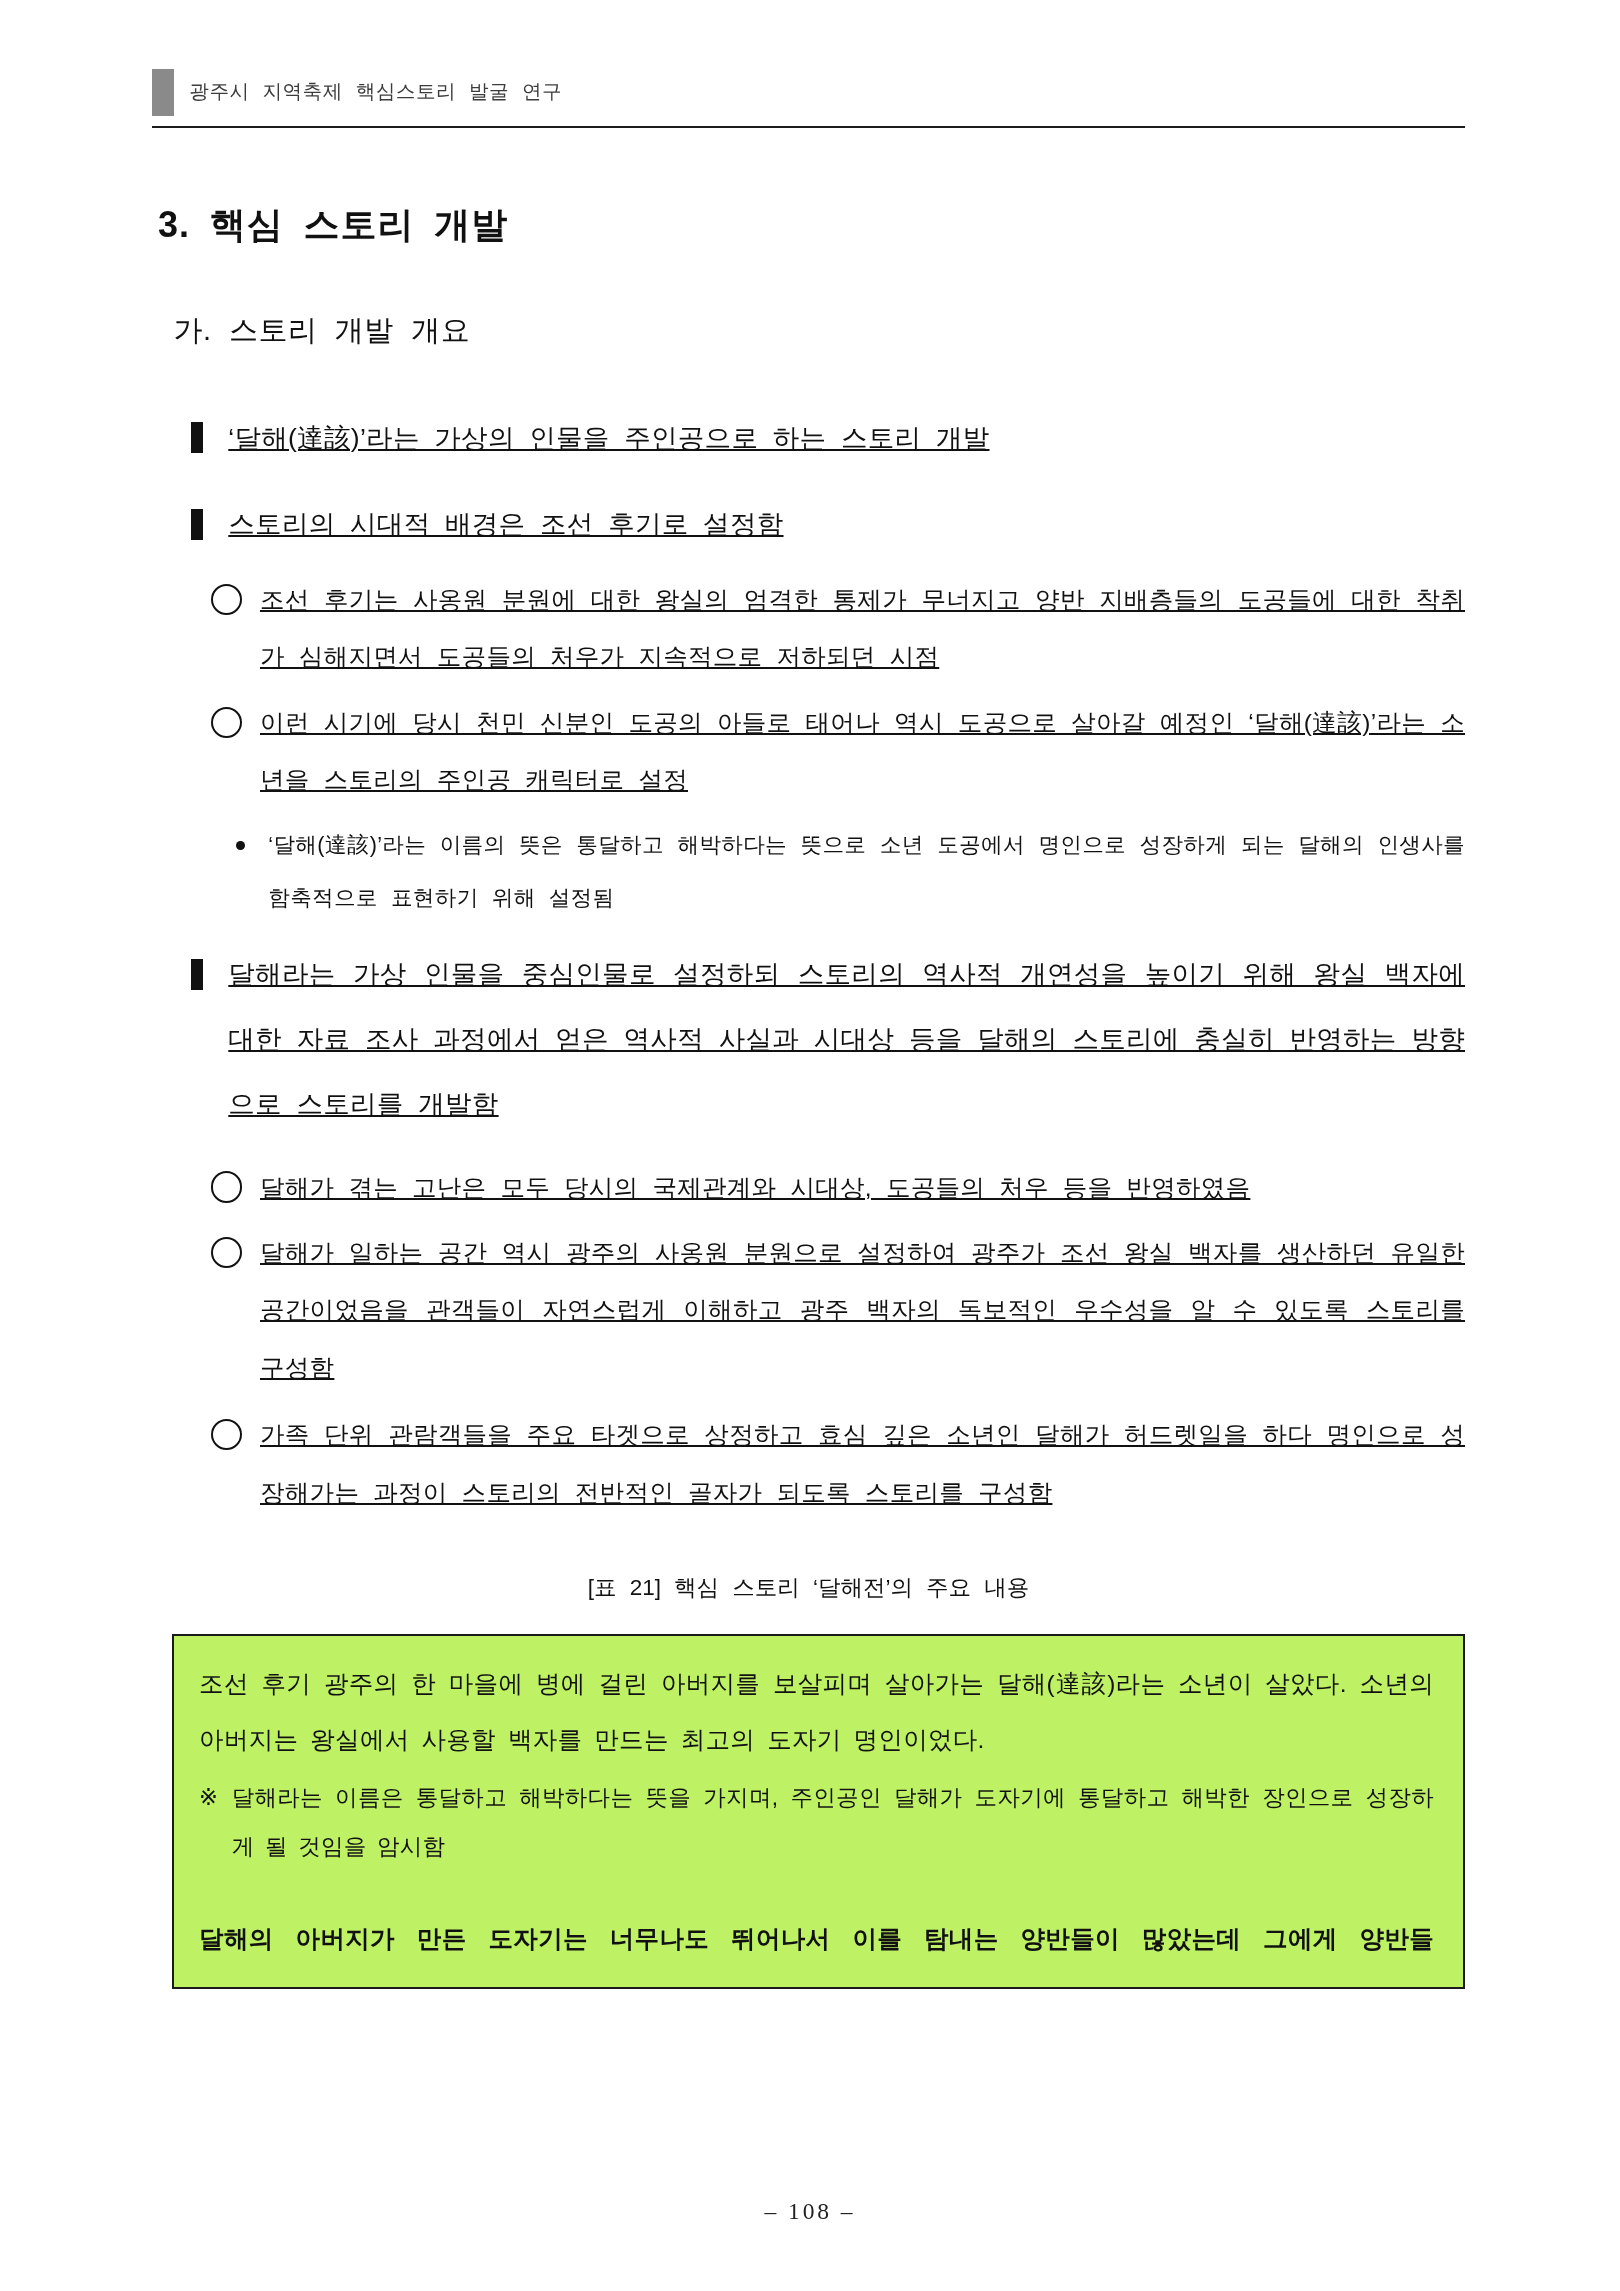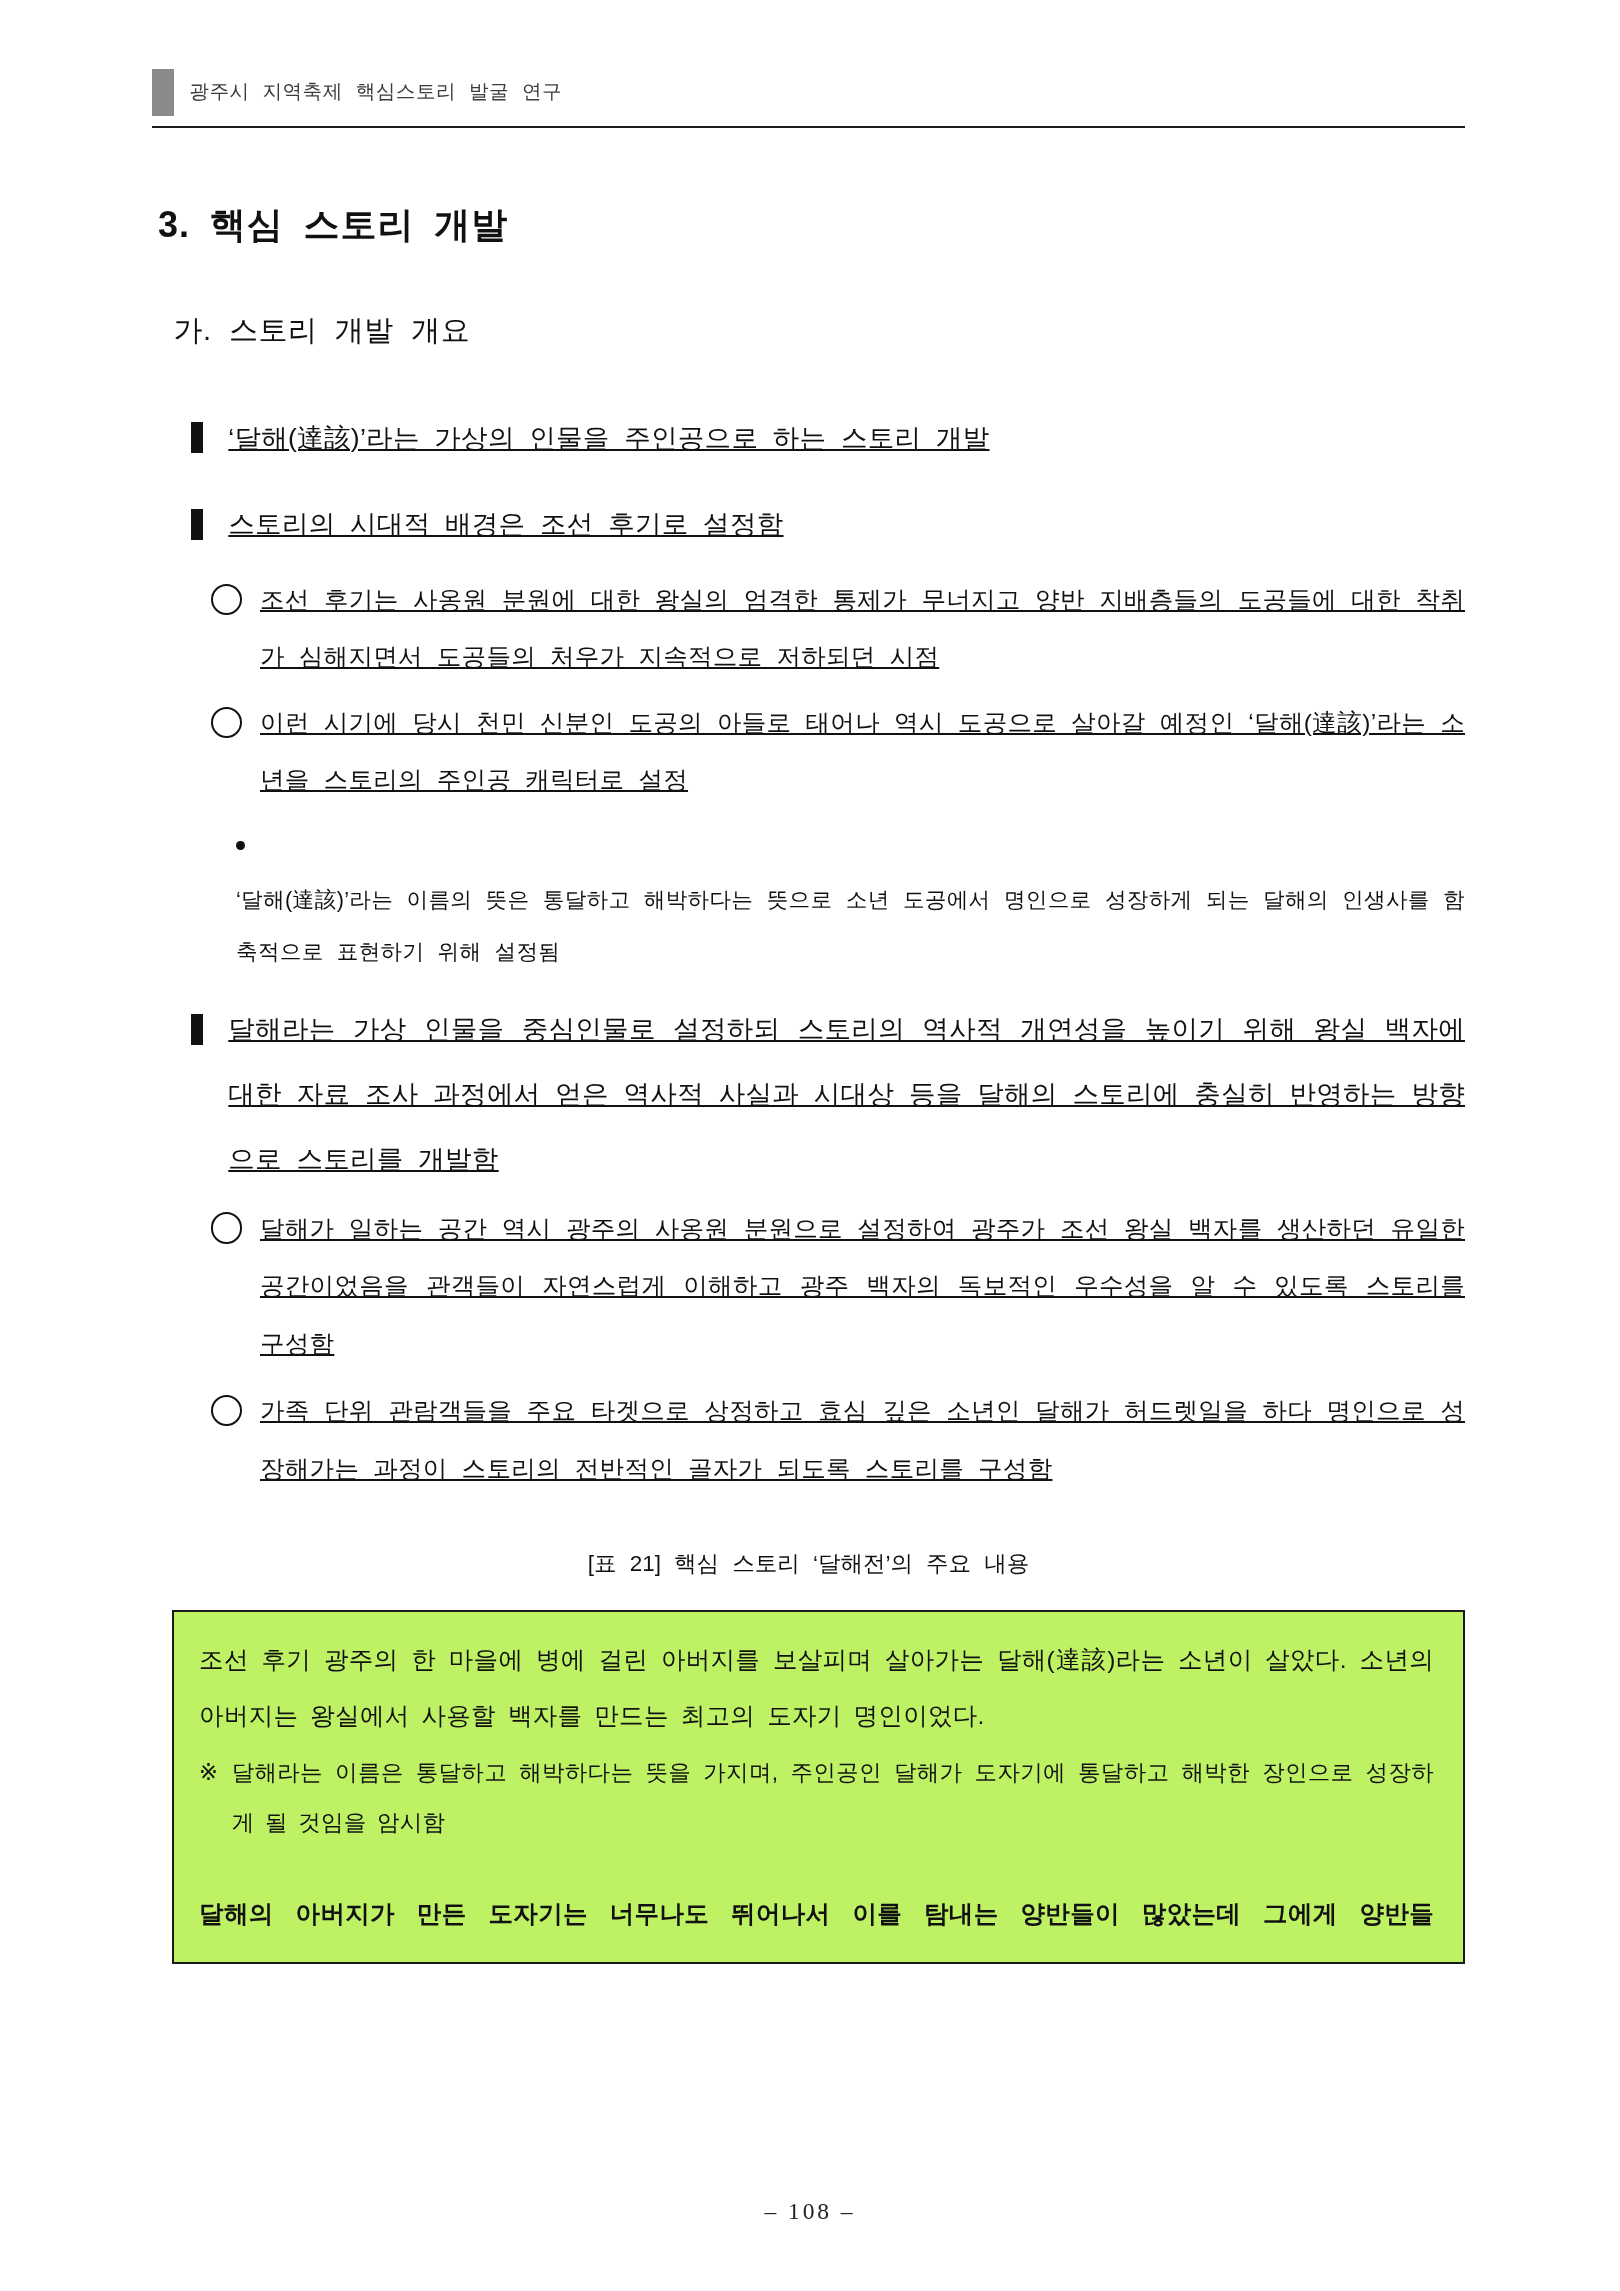--- a/index.html
+++ b/index.html
@@ -29,21 +29,21 @@
   .row .txt { margin:0; text-align:justify; word-spacing:6.9px; letter-spacing:0.3px; }
 
   .l1 { margin-left:39px; gap:25.5px; }
   .l1 .txt { font-size:26.5px; line-height:2.45;text-decoration:underline; }
   .m-sq { flex:none; width:11.8px; height:31px; background:#111; margin-top:16.7px; }
 
   .l2 { margin-left:59px; gap:17.6px;text-decoration:underline; }
   .l2 .txt { font-size:24.5px; line-height:2.35; }
   .m-ci { flex:none; width:27.4px; height:27.4px; border:2.5px solid #111; border-radius:50%; margin-top:12.7px; background:transparent; }
 
-  .l3 { margin-left:84px; gap:23.5px;flex-direction:column; }
+  .l3 { margin-left:84px; gap:23.5px; }
   .l3 .txt { font-size:21.6px; line-height:2.45; }
   .m-dot { flex:none; width:8.8px; height:8.8px; border-radius:50%; background:#111; margin-top:22.5px; }
 
   .mt56{margin-top:55px} .mt22{margin-top:21.6px} .mt14{margin-top:13.7px}
   .mt10{margin-top:9.8px} .mt8{margin-top:7.8px} .mt18{margin-top:17.6px}
 
   
   .tbl-caption { text-align:center; font-size:22.5px; word-spacing:6.9px; margin-top:51px; }
   .tbox {
     margin:31px 0 0 19.6px;
@@ -104,20 +104,24 @@
   <div class="row l3 mt10">
     <span class="m-dot"></span>
     <p class="txt">‘달해(達該)’라는 이름의 뜻은 통달하고 해박하다는 뜻으로 소년 도공에서 명인으로 성장하게 되는 달해의 인생사를 함축적으로 표현하기 위해 설정됨</p>
   </div>
 
   <div class="row l1 mt18">
     <span class="m-sq"></span>
     <p class="txt">달해라는 가상 인물을 중심인물로 설정하되 스토리의 역사적 개연성을 높이기 위해 왕실 백자에 대한 자료 조사 과정에서 얻은 역사적 사실과 시대상 등을 달해의 스토리에 충실히 반영하는 방향으로 스토리를 개발함</p>
   </div>
 
+  <div class="row l2 mt22">
+    <span class="m-ci"></span>
+    <p class="txt">달해가 겪는 고난은 모두 당시의 국제관계와 시대상, 도공들의 처우 등을 반영하였음</p>
+  </div>
 
   <div class="row l2 mt8">
     <span class="m-ci"></span>
     <p class="txt">달해가 일하는 공간 역시 광주의 사옹원 분원으로 설정하여 광주가 조선 왕실 백자를 생산하던 유일한 공간이었음을 관객들이 자연스럽게 이해하고 광주 백자의 독보적인 우수성을 알 수 있도록 스토리를 구성함</p>
   </div>
 
   <div class="row l2 mt10">
     <span class="m-ci"></span>
     <p class="txt">가족 단위 관람객들을 주요 타겟으로 상정하고 효심 깊은 소년인 달해가 허드렛일을 하다 명인으로 성장해가는 과정이 스토리의 전반적인 골자가 되도록 스토리를 구성함</p>
   </div>

